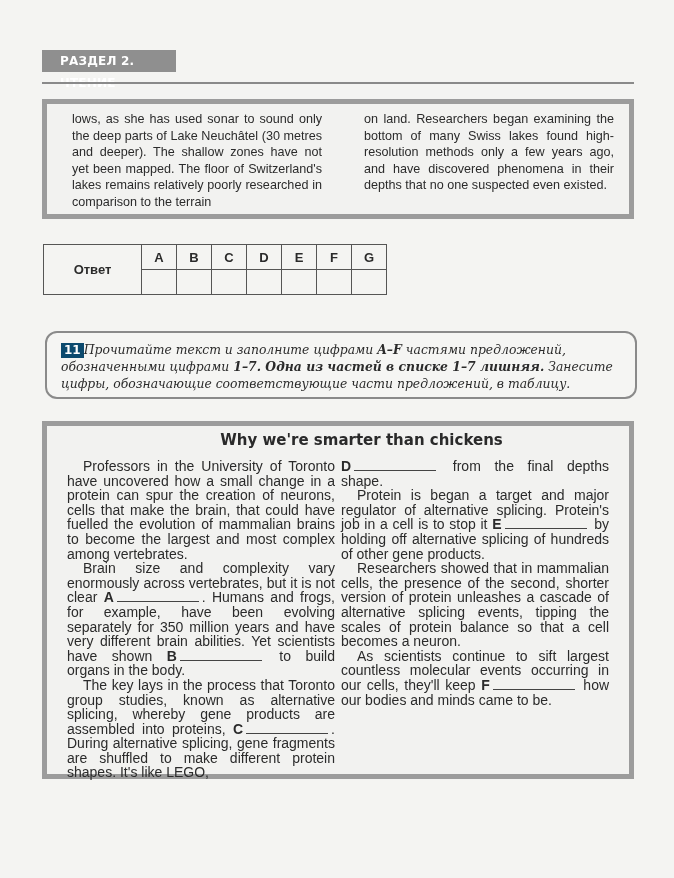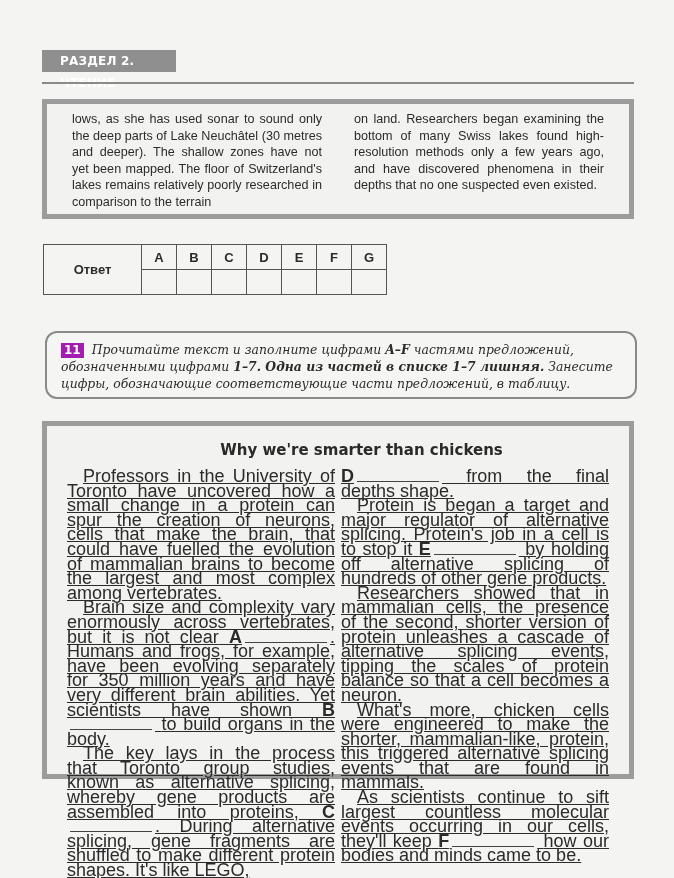--- a/index.html
+++ b/index.html
@@ -13,47 +13,47 @@
     line-height:22px; padding-left:18px; box-sizing:border-box; letter-spacing:0.2px;
     font-family:"DejaVu Sans", sans-serif;
   }
   .header-rule {
     position:absolute; left:42px; top:82px; width:592px; height:2px; background:#8a8a8a;
   }
   .box {
     position:absolute; border:5px solid #9c9c9c; background:#f2f2f0; box-sizing:border-box;
   }
   .box1 { left:42px; top:99px; width:592px; height:120px; }
-  .cols { display:flex; justify-content:space-between; padding:7px 25px 0 25px; }
+  .cols { display:flex; justify-content:space-between; padding:7px 15px 0 25px; }
   .col { width:250px; font-size:12.6px; line-height:16.5px; text-align:justify; }
   .col p { margin:0; }
   .answer-table {
     position:absolute; left:43px; top:244px; border-collapse:collapse;
     font-family:"Liberation Sans", sans-serif;
   }
   .answer-table td { border:1px solid #555; height:22px; text-align:center; font-weight:bold; font-size:13px; }
   .answer-table td.label { width:95px; font-size:13px; }
   .answer-table td.letter { width:32px; }
   .task-box {
     position:absolute; left:45px; top:331px; width:592px; height:68px;
     border:2px solid #8a8a8a; border-radius:12px; box-sizing:border-box; background:#f5f5f3;
     padding:8px 12px 0 14px; font-family:"DejaVu Serif", serif; font-style:italic; font-size:12.4px; line-height:17px;
   }
   .task-num {
-    display:inline-block; background:#a21caf; color:#fff; font-style:normal; font-family:"DejaVu Sans", sans-serif;
-    font-weight:bold; font-size:12px; padding:0 3px; line-height:15px; margin-right:8px;
+    display:inline-block; background:#0c4a6e; color:#fff; font-style:normal; font-family:"DejaVu Sans", sans-serif;
+    font-weight:bold; font-size:12px; padding:0 3px; line-height:15px; margin-right:0;
   }
   .task-box b { font-weight:bold; }
   .box2 { left:42px; top:421px; width:592px; height:358px; }
   .article-title {
     text-align:center; font-family:"DejaVu Sans", sans-serif; font-weight:bold; font-size:15px;
-    margin-top:15px; color:#2a2a2a;padding-left:47px;
+    margin-top:5px; color:#2a2a2a;padding-left:47px;
   }
   .cols2 { display:flex; justify-content:space-between; padding:10px 20px 0 20px; }
-  .col2 { width:268px; font-size:18px; line-height:14.6px; text-align:justify;text-decoration:underline; }
+  .col2 { width:268px; font-size:14px; line-height:14.6px; text-align:justify; }
   .col2 p { margin:0; text-indent:16px; }
   .col2 p.noindent { text-indent:0; }
   .gap-letter { font-weight:bold; }
   .gap { display:inline-block; border-bottom:1px solid #444; width:82px; height:10px; margin:0 3px; vertical-align:baseline; }
 </style>
 </head>
 <body>
 
 <div class="section-tag">РАЗДЕЛ 2. ЧТЕНИЕ</div>
 <div class="header-rule"></div>
@@ -102,17 +102,16 @@
   <div class="cols2">
     <div class="col2">
       <p>Professors in the University of Toronto have uncovered how a small change in a protein can spur the creation of neurons, cells that make the brain, that could have fuelled the evolution of mammalian brains to become the largest and most complex among vertebrates.</p>
       <p><span>Brain size and complexity vary enormously across vertebrates, but it is not clear</span> <span class="gap-letter">A</span><span class="gap"></span><span>. Humans and frogs, for example, have been evolving separately for 350 million years and have very different brain abilities. Yet scientists have shown</span> <span class="gap-letter">B</span><span class="gap"></span> <span>to build organs in the body.</span></p>
       <p><span>The key lays in the process that Toronto group studies, known as alternative splicing, whereby gene products are assembled into proteins,</span> <span class="gap-letter">C</span><span class="gap"></span><span>. During alternative splicing, gene fragments are shuffled to make different protein shapes. It's like LEGO,</span></p>
     </div>
     <div class="col2">
       <p class="noindent"><span class="gap-letter">D</span><span class="gap"></span> <span>from the final depths shape.</span></p>
       <p><span>Protein is began a target and major regulator of alternative splicing. Protein's job in a cell is to stop it</span> <span class="gap-letter">E</span><span class="gap"></span> <span>by holding off alternative splicing of hundreds of other gene products.</span></p>
       <p>Researchers showed that in mammalian cells, the presence of the second, shorter version of protein unleashes a cascade of alternative splicing events, tipping the scales of protein balance so that a cell becomes a neuron.</p>
-      <p>What's more, chicken cells were engineered to make the shorter, mammalian-like, protein, this triggered alternative splicing events that are found in mammals.</p>
       <p><span>As scientists continue to sift largest countless molecular events occurring in our cells, they'll keep</span> <span class="gap-letter">F</span><span class="gap"></span> <span>how our bodies and minds came to be.</span></p>
     </div>
   </div>
 </div>
 
 </body></html>

